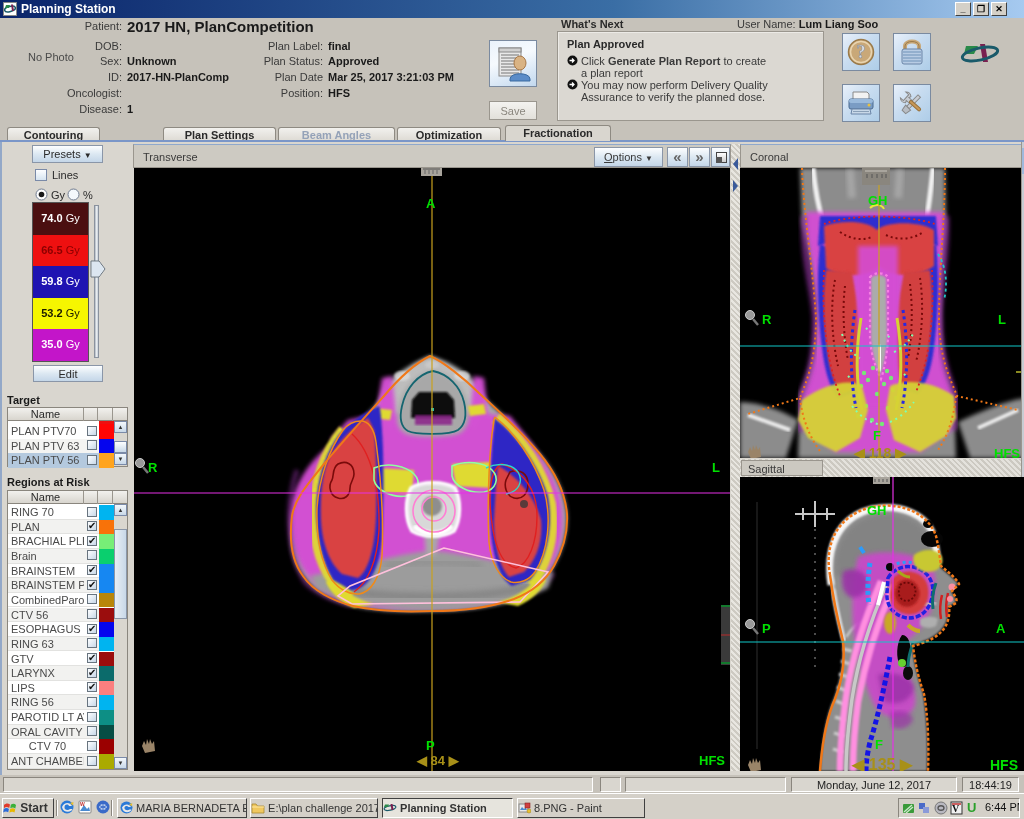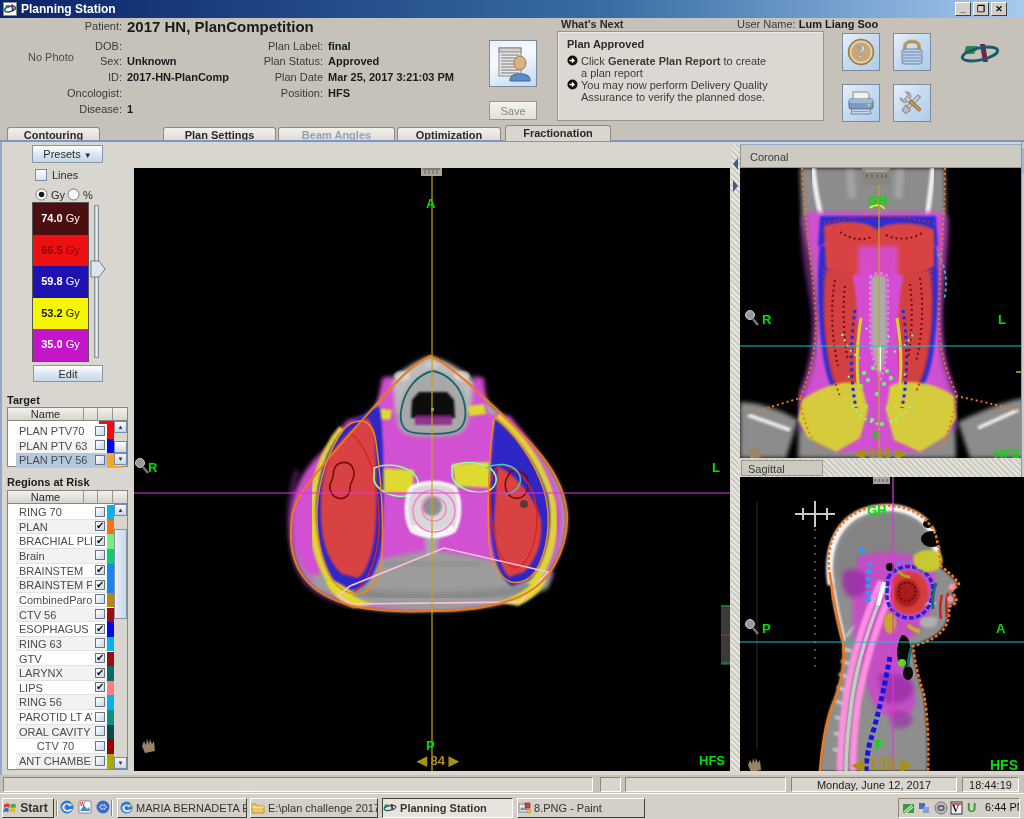--- a/index.html
+++ b/index.html
@@ -55,21 +55,21 @@
 
 .sunken { position:absolute; background:#D9D6CF; border-top:1px solid #8A867E; border-left:1px solid #8A867E;
   border-right:1px solid #FFF; border-bottom:1px solid #FFF; }
 #taskbar { position:absolute; left:0; top:793px; width:1024px; height:26px; background:#D4D0C8; border-top:1px solid #fff; }
 .tbtn { position:absolute; top:4px; height:20px; background:#D4D0C8; font-size:10.5px;
   border-top:1px solid #fff; border-left:1px solid #fff; border-right:1px solid #404040; border-bottom:1px solid #404040;
   font-size:11px; line-height:18px; white-space:nowrap; overflow:hidden; }
 .tbtn.pressed { background:#E6E4DD; border-top:1px solid #404040; border-left:1px solid #404040; border-right:1px solid #fff; border-bottom:1px solid #fff; font-weight:bold; }
 
 
-.tr-row { position:absolute; left:8px; width:103px; height:14.6px; }
+.tr-row { position:absolute; left:0; width:103px; height:14.6px; }
 .tr-row .tn { position:absolute; left:3px; top:1px; width:73px; color:#4A4A4A; white-space:nowrap; overflow:hidden; }
 .tr-row .tcb { position:absolute; left:79px; top:1.5px; width:10px; height:10px; background:linear-gradient(135deg,#FDFEFF,#C8D8E8); border:1px solid #68747F; }
 .tr-row .tcb.c:after { content:"\2714"; position:absolute; left:0px; top:-2px; font-size:10px; color:#111; }
 .tr-row .tsw { position:absolute; left:91px; top:0; width:15px; height:14.6px; }
 .sbtn { position:absolute; left:0; width:13px; height:12px; background:linear-gradient(#F4F8FC,#C8D8E8); border:1px solid #7A8AA8; font-size:6px; text-align:center; line-height:11px; color:#333; }
 </style>
 </head>
 <body>
 <div id="root">
 
@@ -349,20 +349,30 @@
           <span class="tcb"></span>
           <span class="tsw" style="background:#AAAA00;"></span>
         </div>
       <div class="abs" style="left:106px; top:13px; width:13px; height:267px; background:#D9D6CF;">
         <div class="sbtn" style="top:0;">▲</div>
         <div class="abs" style="left:0; top:25px; width:13px; height:90px; background:linear-gradient(to right,#E8EEF4,#C8D8E8); border:1px solid #8A96A8;"></div>
         <div class="sbtn" style="top:253px;">▼</div>
       </div>
     </div>
 
+    <div class="vtitle" style="left:131px; top:2px; width:598px; height:24px;">
+      <div class="abs" style="left:9px; top:6px;">Transverse</div>
+      <div class="btn" style="left:460px; top:2px; width:69px; height:20px; line-height:19px; color:#3A3A3A;"><span style="text-decoration:underline;">O</span>ptions <span style="font-size:8px;">▼</span></div>
+      <div class="btn" style="left:533px; top:2px; width:21px; height:20px; line-height:18px; color:#666; font-weight:bold; font-size:15px;">«</div>
+      <div class="btn" style="left:555px; top:2px; width:21px; height:20px; line-height:18px; color:#666; font-weight:bold; font-size:15px;">»</div>
+      <div class="btn" style="left:577px; top:2px; width:19px; height:20px;">
+          <div style="position:absolute;left:4px;top:4px;width:11px;height:11px;border:1.5px solid #444;background:linear-gradient(#fff,#CCC);"></div>
+          <div style="position:absolute;left:4px;top:9px;width:6px;height:6px;background:#555;"></div>
+        </div>
+    </div>
     <div class="abs" style="left:132px; top:26px; width:596px; height:603px; background:#000;">
       <svg width="596" height="603" viewBox="0 0 596 603">
         <defs>
           <filter id="bl1">
               <feGaussianBlur stdDeviation="1.2"></feGaussianBlur>
             </filter>
           <filter id="bl2">
               <feGaussianBlur stdDeviation="2.2"></feGaussianBlur>
             </filter>
           <filter id="bl3">

